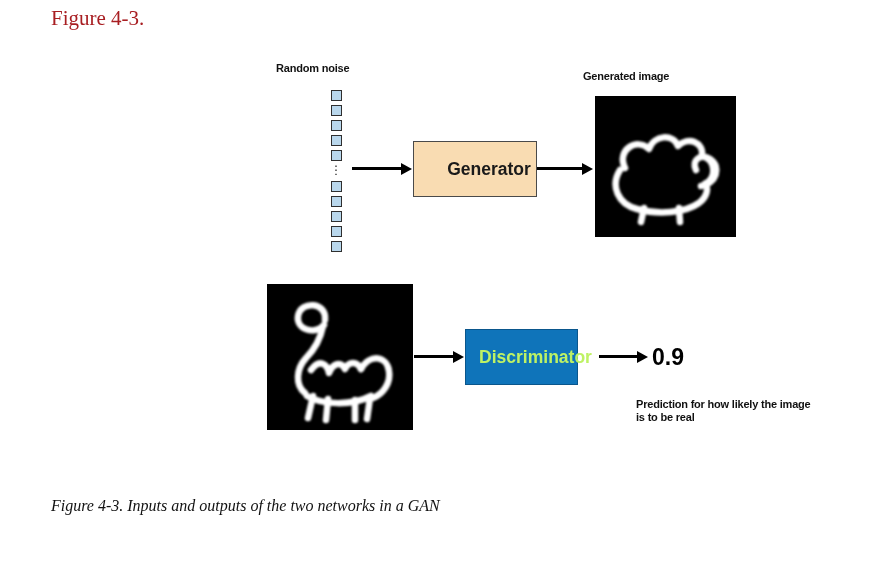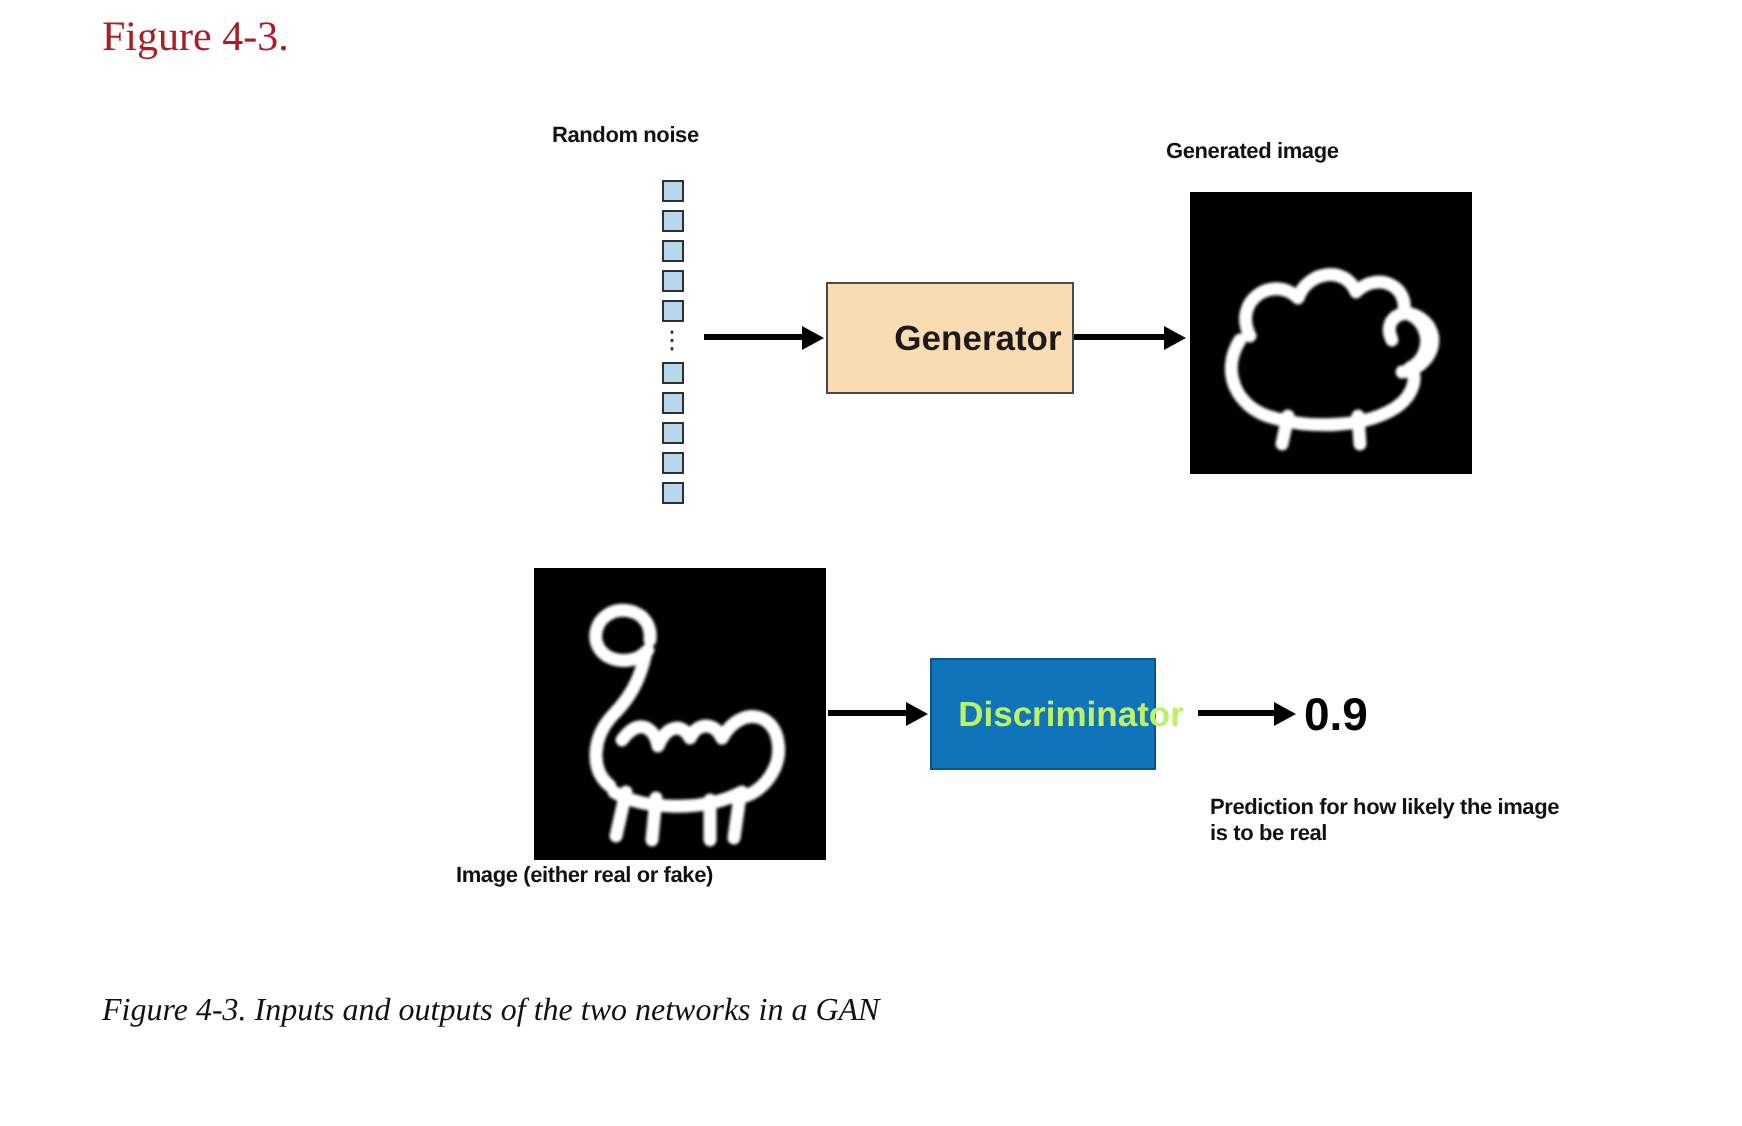--- a/index.html
+++ b/index.html
@@ -26,21 +26,21 @@
     position: absolute;
     font-size: 11px;
     font-weight: 700;
     letter-spacing: -0.2px;
     color: #111111;
     text-align: left;
   }
   #random-noise-label   { left: 276px; top: 62px;  width: 128px; }
   #generated-image-label{ left: 583px; top: 70px;  width: 164px; }
   #image-label          { left: 228px; top: 432px; width: 224px; }
-  #prediction-caption   { left: 605px; top: 398px; width: 178px; line-height: 1.22; }
+  #prediction-caption   { left: 636px; top: 398px; width: 178px; line-height: 1.22; }
 
   #noise-vector {
     position: absolute;
     left: 330px;
     top: 90px;
     display: flex;
     flex-direction: column;
     align-items: center;
     gap: 4px;
   }
@@ -186,21 +186,20 @@
         <path d="M94,85 c9,-16 26,-13 28,2 c2,12 -6,23 -16,27"></path>
         <path d="M40,112 c15,9 45,10 64,0"></path>
         <path d="M46,112 l-5,22"></path>
         <path d="M61,115 l-2,21"></path>
         <path d="M88,116 l0,20"></path>
         <path d="M103,114 l-3,21"></path>
       </g>
     </svg>
   </div>
 
-  <div id="image-label" class="dlabel">Image (either real or fake)</div>
 
   <div id="arrow-image-discriminator" class="arrow"></div>
 
   <div id="discriminator-box" class="node">Discriminator</div>
 
   <div id="arrow-discriminator-value" class="arrow"></div>
 
   <div id="prediction-value">0.9</div>
 
   <div id="prediction-caption" class="dlabel">Prediction for how likely the image is to be real</div>

